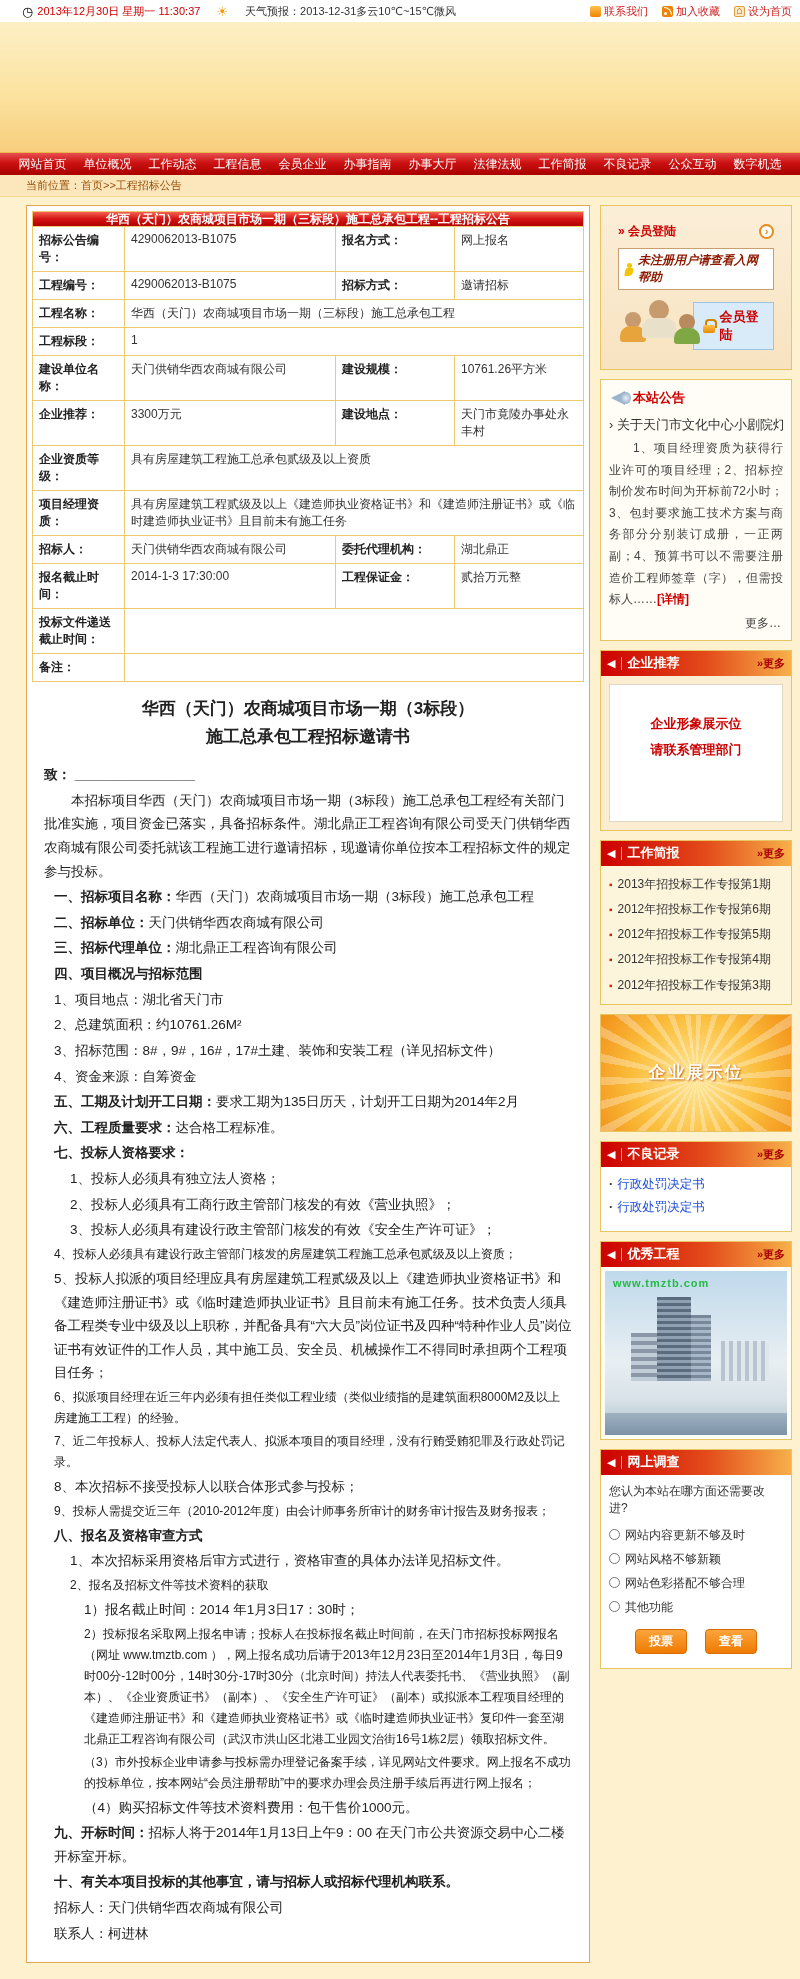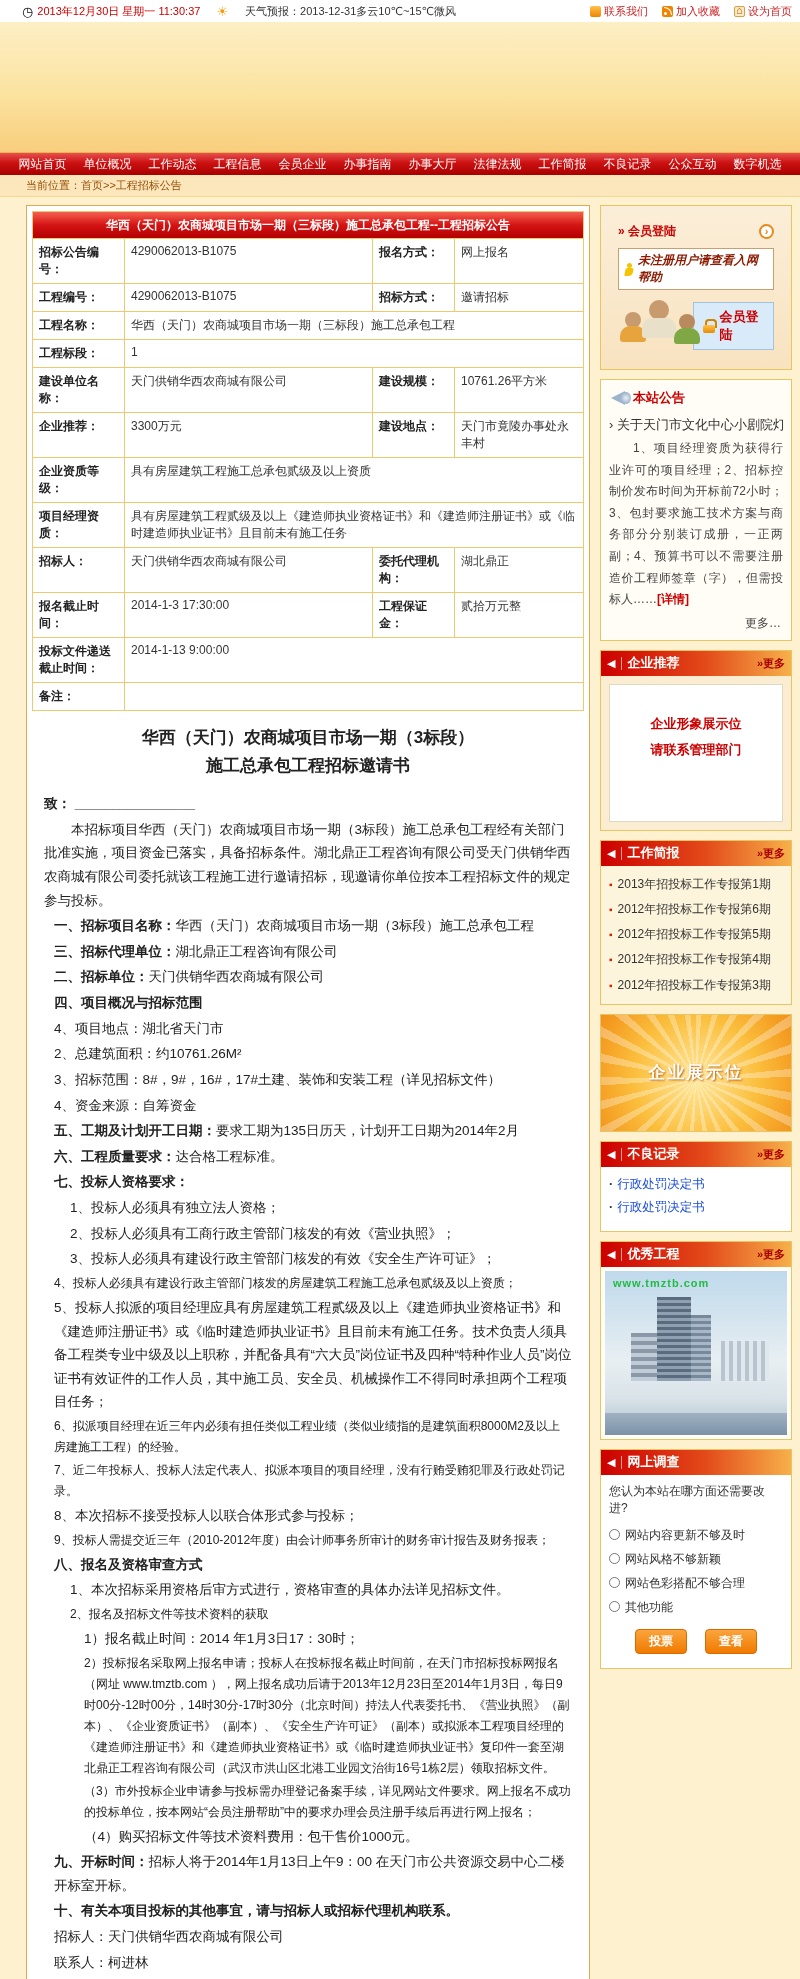--- a/index.html
+++ b/index.html
@@ -38,27 +38,27 @@
 
   
   .lefttab-row { position:relative; height:26px; }
   .lefttab { position:absolute; left:4px; bottom:0; width:128px; height:26px; background:linear-gradient(180deg,#E04040,#B80000); color:#fff; font-weight:bold; font-size:13px; display:flex; align-items:center; justify-content:center; border-radius:5px 16px 0 0; }
   .lefttab-row::after { content:""; position:absolute; left:0; right:0; bottom:0; height:3px; background:linear-gradient(90deg,#C00000,#E86040 60%, #F8CE7D); border-radius:0 3px 0 0; }
 
   .leftbox { border:1px solid #E2A952; background:#fff; padding:5px; }
 
   
   .itable { border:1px solid #EDC96F; }
-  .itable-title { height:26px; background:linear-gradient(180deg,#F56050 0%, #D41414 50%, #B30000 100%); color:#fff; font-size:12px; font-weight:bold; display:flex; align-items:center; justify-content:center; }
+  .itable-title { height:14px; background:linear-gradient(180deg,#F56050 0%, #D41414 50%, #B30000 100%); color:#fff; font-size:12px; font-weight:bold; display:flex; align-items:center; justify-content:center; }
   .trow { display:flex; border-top:1px solid #EDC96F; font-size:12px; background:#fff; min-height:25px; }
   .trow span { padding:5px 6px; display:block; }
   .tl { font-weight:bold; color:#222; }
   .tl1 { width:92px; border-right:1px solid #EDC96F; flex-shrink:0; }
   .tv1 { flex:1; color:#333; }
-  .tl2 { width:83px; border-left:1px solid #EDC96F; border-right:1px solid #EDC96F; flex-shrink:0;margin-left:20px; }
+  .tl2 { width:120px; border-left:1px solid #EDC96F; border-right:1px solid #EDC96F; flex-shrink:0;margin-left:20px; }
   .tv2 { width:128px; flex-shrink:0; color:#333; }
   .tl2:empty, .tv2:empty { display:none; }
 
   
   .doc { padding: 14px 12px 10px 12px; font-size:13.5px; line-height:1.75; color:#222; }
   .doc p { margin-bottom:2px; }
   .t1 { text-align:center; font-weight:bold; font-size:17px; line-height:1.5; }
   .to { font-weight:bold; margin-top:14px; }
   .p  { text-indent:2em; }
   .h b { font-weight:bold; }
@@ -256,21 +256,20 @@
 
             <div class="trow">
               <span class="tl tl1">报名截止时间：</span>
               <span class="tv tv1">2014-1-3 17:30:00</span>
               <span class="tl tl2">工程保证金：</span>
               <span class="tv tv2">贰拾万元整</span>
             </div>
 
             <div class="trow">
               <span class="tl tl1">投标文件递送截止时间：</span>
-              <span class="tv tv1">2014-1-13 9:00:00</span>
 
             </div>
 
             <div class="trow">
               <span class="tl tl1">备注：</span>
               <span class="tv tv1"></span>
 
             </div>
           </div>
       </div>
@@ -279,27 +278,27 @@
           <p class="t1"><b></b><span>华西（天门）农商城项目市场一期（3标段）</span></p>
 
           <p class="t1"><b></b><span>施工总承包工程招标邀请书</span></p>
 
           <p class="to"><b>致： </b><span>________________</span></p>
 
           <p class="p"><b></b><span>本招标项目华西（天门）农商城项目市场一期（3标段）施工总承包工程经有关部门批准实施，项目资金已落实，具备招标条件。湖北鼎正工程咨询有限公司受天门供销华西农商城有限公司委托就该工程施工进行邀请招标，现邀请你单位按本工程招标文件的规定参与投标。</span></p>
 
           <p class="h"><b>一、招标项目名称：</b><span>华西（天门）农商城项目市场一期（3标段）施工总承包工程</span></p>
 
+          <p class="h"><b>二、招标单位：</b><span>天门供销华西农商城有限公司</span></p>
+
           <p class="h"><b>三、招标代理单位：</b><span>湖北鼎正工程咨询有限公司</span></p>
 
-          <p class="h"><b>二、招标单位：</b><span>天门供销华西农商城有限公司</span></p>
-
           <p class="h"><b>四、项目概况与招标范围</b><span></span></p>
 
-          <p class="li"><b></b><span>4、项目地点：湖北省天门市</span></p>
+          <p class="li"><b></b><span>1、项目地点：湖北省天门市</span></p>
 
           <p class="li"><b></b><span>2、总建筑面积：约10761.26M²</span></p>
 
           <p class="li"><b></b><span>3、招标范围：8#，9#，16#，17#土建、装饰和安装工程（详见招标文件）</span></p>
 
           <p class="li"><b></b><span>4、资金来源：自筹资金</span></p>
 
           <p class="h"><b>五、工期及计划开工日期：</b><span>要求工期为135日历天，计划开工日期为2014年2月</span></p>
 
           <p class="h"><b>六、工程质量要求：</b><span>达合格工程标准。</span></p>

